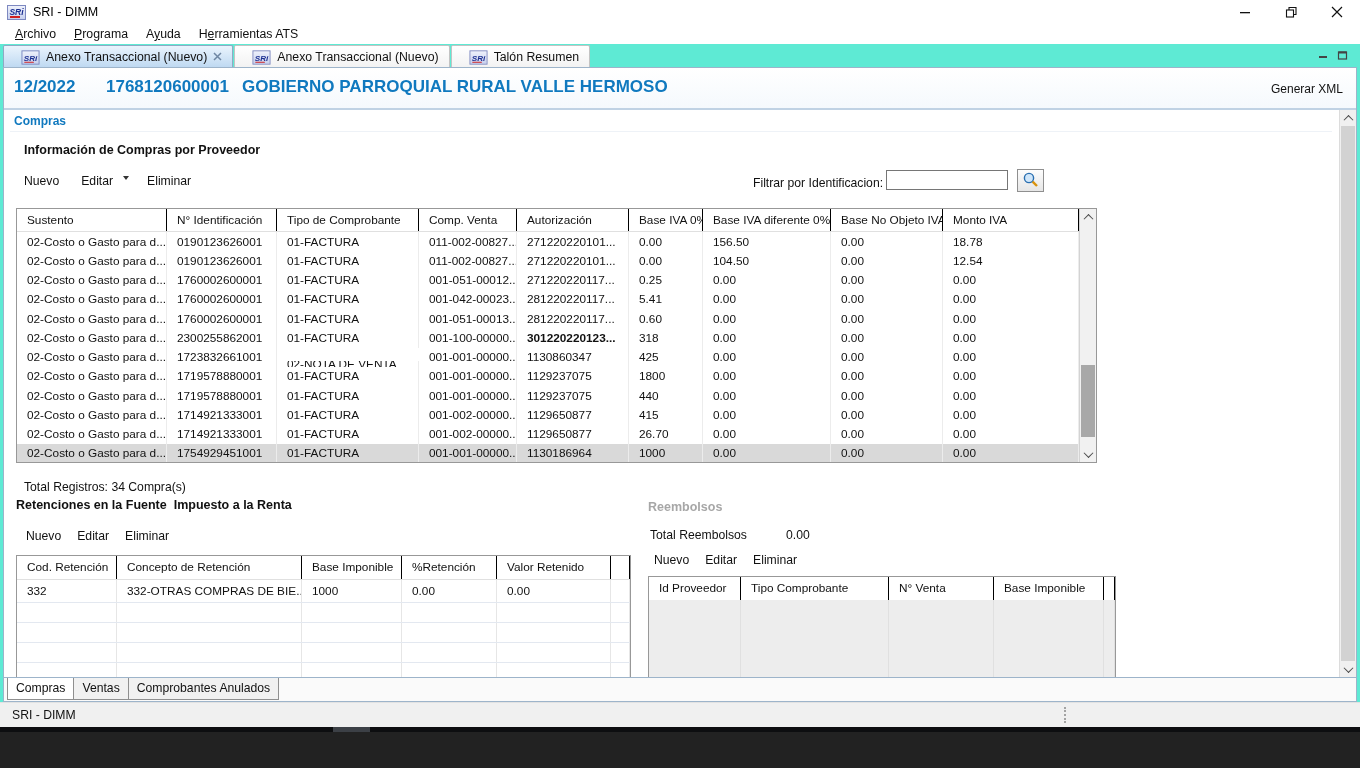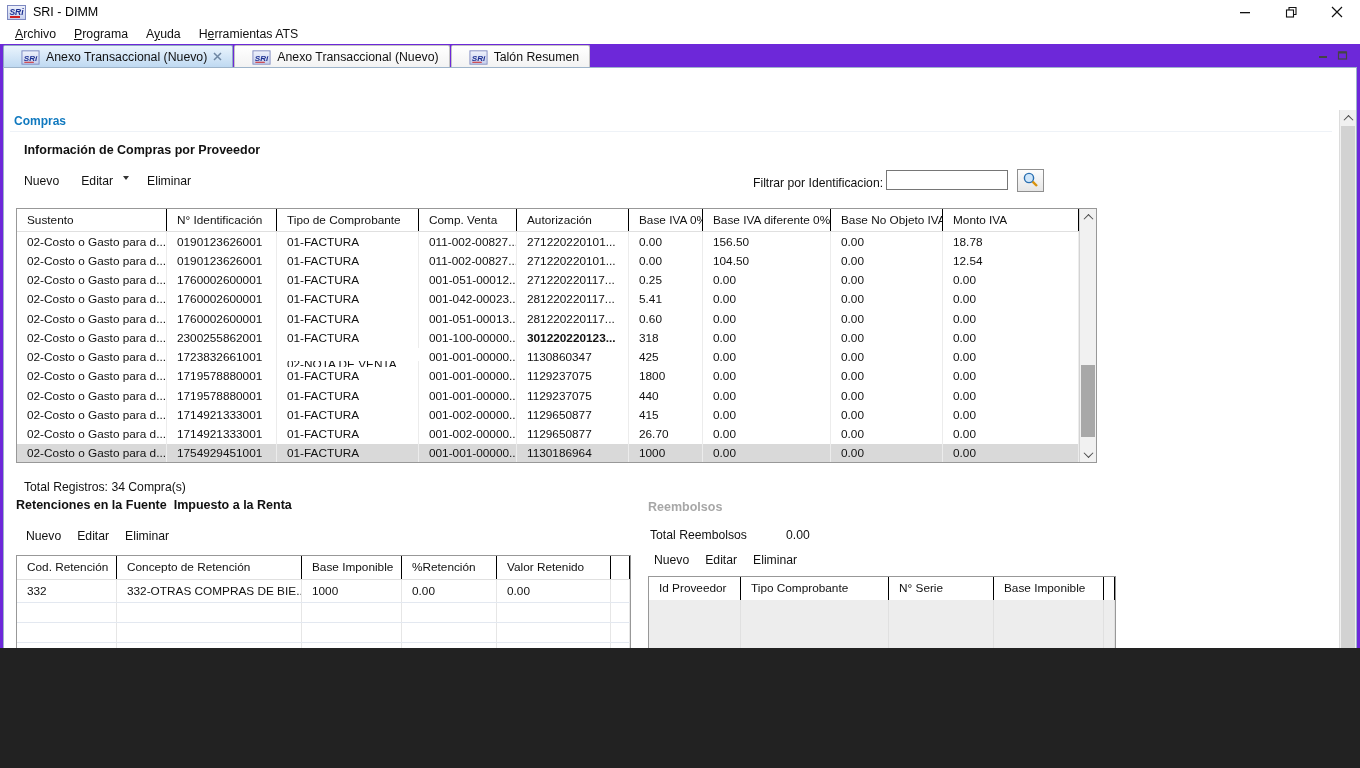--- a/index.html
+++ b/index.html
@@ -1,16 +1,16 @@
 <!DOCTYPE html>
 <html style="--accent: #1079bf; --taskbar_bg: #0d0e10; --task_underline: #76b9ed; --selection: #d9d9d9; --disabled: #a7a7a7;"><head>
 <meta charset="utf-8">
 <style>
   html,body{margin:0;padding:0;background:#222;}
-  #root{position:relative;width:1360px;height:648px;background:#6d28d9;overflow:hidden;
+  #root{position:relative;width:1360px;height:732px;background:#5eead4;overflow:hidden;
         font-family:"Liberation Sans",sans-serif;font-size:12px;color:#111;}
 
   
   .titlebar{position:absolute;left:0;top:0;width:100%;height:24px;background:#fff;display:flex;align-items:center;}
   .sri-logo{position:relative;width:19px;height:15px;margin-left:7px;background:linear-gradient(#eef1fb,#c7d0ee);
             border:1px solid #7d88c0;display:flex;align-items:center;justify-content:center;
             font-size:8.5px;font-weight:bold;font-style:italic;color:#1c2f91;box-sizing:border-box;}
   .sri-logo::after{content:'';position:absolute;left:2px;bottom:1px;width:10px;height:1.5px;background:#cf2020;}
   .title-text{margin-left:7px;font-size:12.5px;color:#000;}
   .winbtns{position:absolute;right:0;top:0;height:24px;display:flex;}
@@ -193,20 +193,26 @@
           </svg></span>
         <span><svg width="12" height="12" fill="none">
             <rect x="1.5" y="3" width="8" height="7" stroke="#444" stroke-width="1.2"></rect>
             <rect x="1.5" y="2.5" width="8" height="2" fill="#444"></rect>
           </svg></span>
       </div>
     </div>
 
   <div class="editor">
 
+    <div class="doc-header">
+      <span class="dh dh-period">12/2022</span>
+      <span class="dh dh-ruc">1768120600001</span>
+      <span class="dh dh-name">GOBIERNO PARROQUIAL RURAL VALLE HERMOSO</span>
+      <span class="genxml">Generar XML</span>
+    </div>
 
     <div class="content">
       <span class="section-label">Compras</span>
       <div class="section-rule"></div>
       <span class="panel-title">Información de Compras por Proveedor</span>
 
       <div class="tbar c-toolbar" id="compras-toolbar">
           <span class="tb-item">Nuevo</span>
           <span class="tb-item">Editar</span>
           <span class="drop"></span>
@@ -447,21 +453,21 @@
       <span class="reemb-total-value">0.00</span>
       <div class="tbar reemb-toolbar" id="reemb-toolbar">
           <span class="tb-item">Nuevo</span>
           <span class="tb-item">Editar</span>
           <span class="tb-item">Eliminar</span>
         </div>
       <div class="stable reemb-table">
         <div class="t-header" id="reemb-head">
             <span class="t-h" style="width: 92px;">Id Proveedor</span>
             <span class="t-h" style="width: 148px;">Tipo Comprobante</span>
-            <span class="t-h" style="width: 105px;">N° Serie</span>
+            <span class="t-h" style="width: 105px;">N° Venta</span>
             <span class="t-h" style="width: 110px;">Base Imponible</span>
             <span class="t-h" style="flex: 1 1 0%;"></span>
           </div>
         <div class="reemb-body" id="reemb-body">
             <span class="reemb-bc" style="width: 92px;"></span>
             <span class="reemb-bc" style="width: 148px;"></span>
             <span class="reemb-bc" style="width: 105px;"></span>
             <span class="reemb-bc" style="width: 110px;"></span>
             <span class="reemb-bc" style="flex: 1 1 0%;"></span>
           </div>

